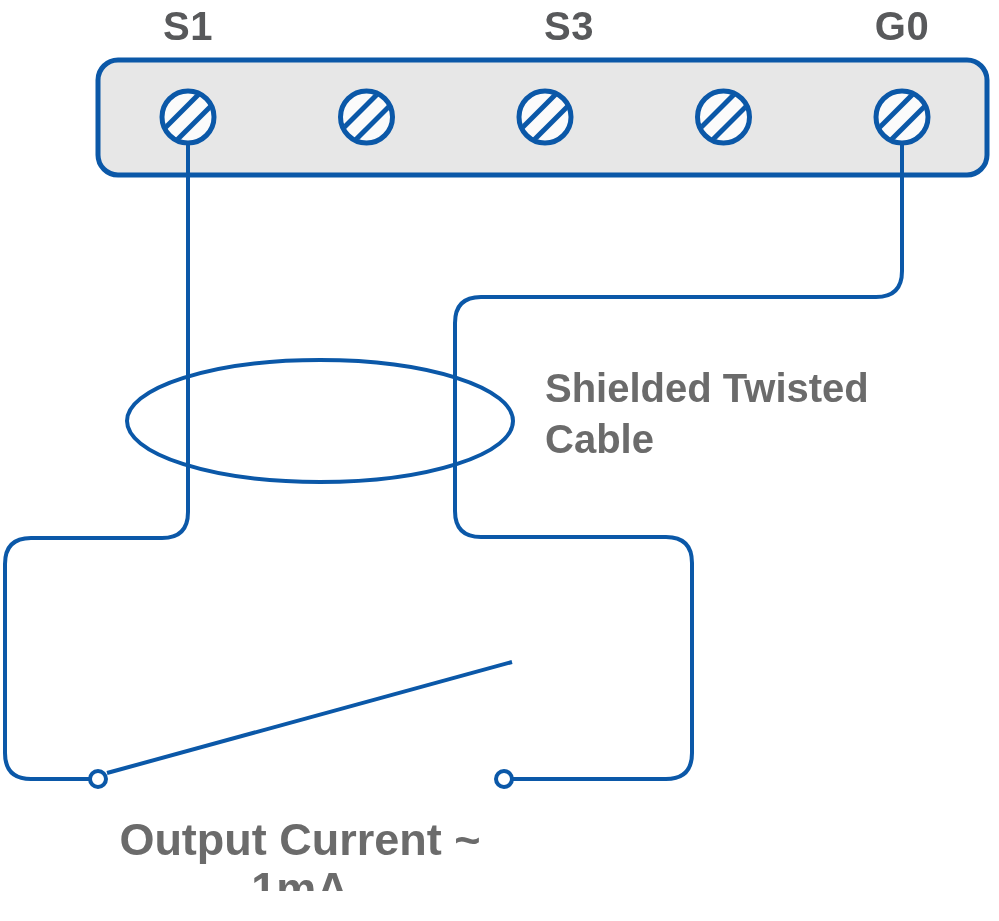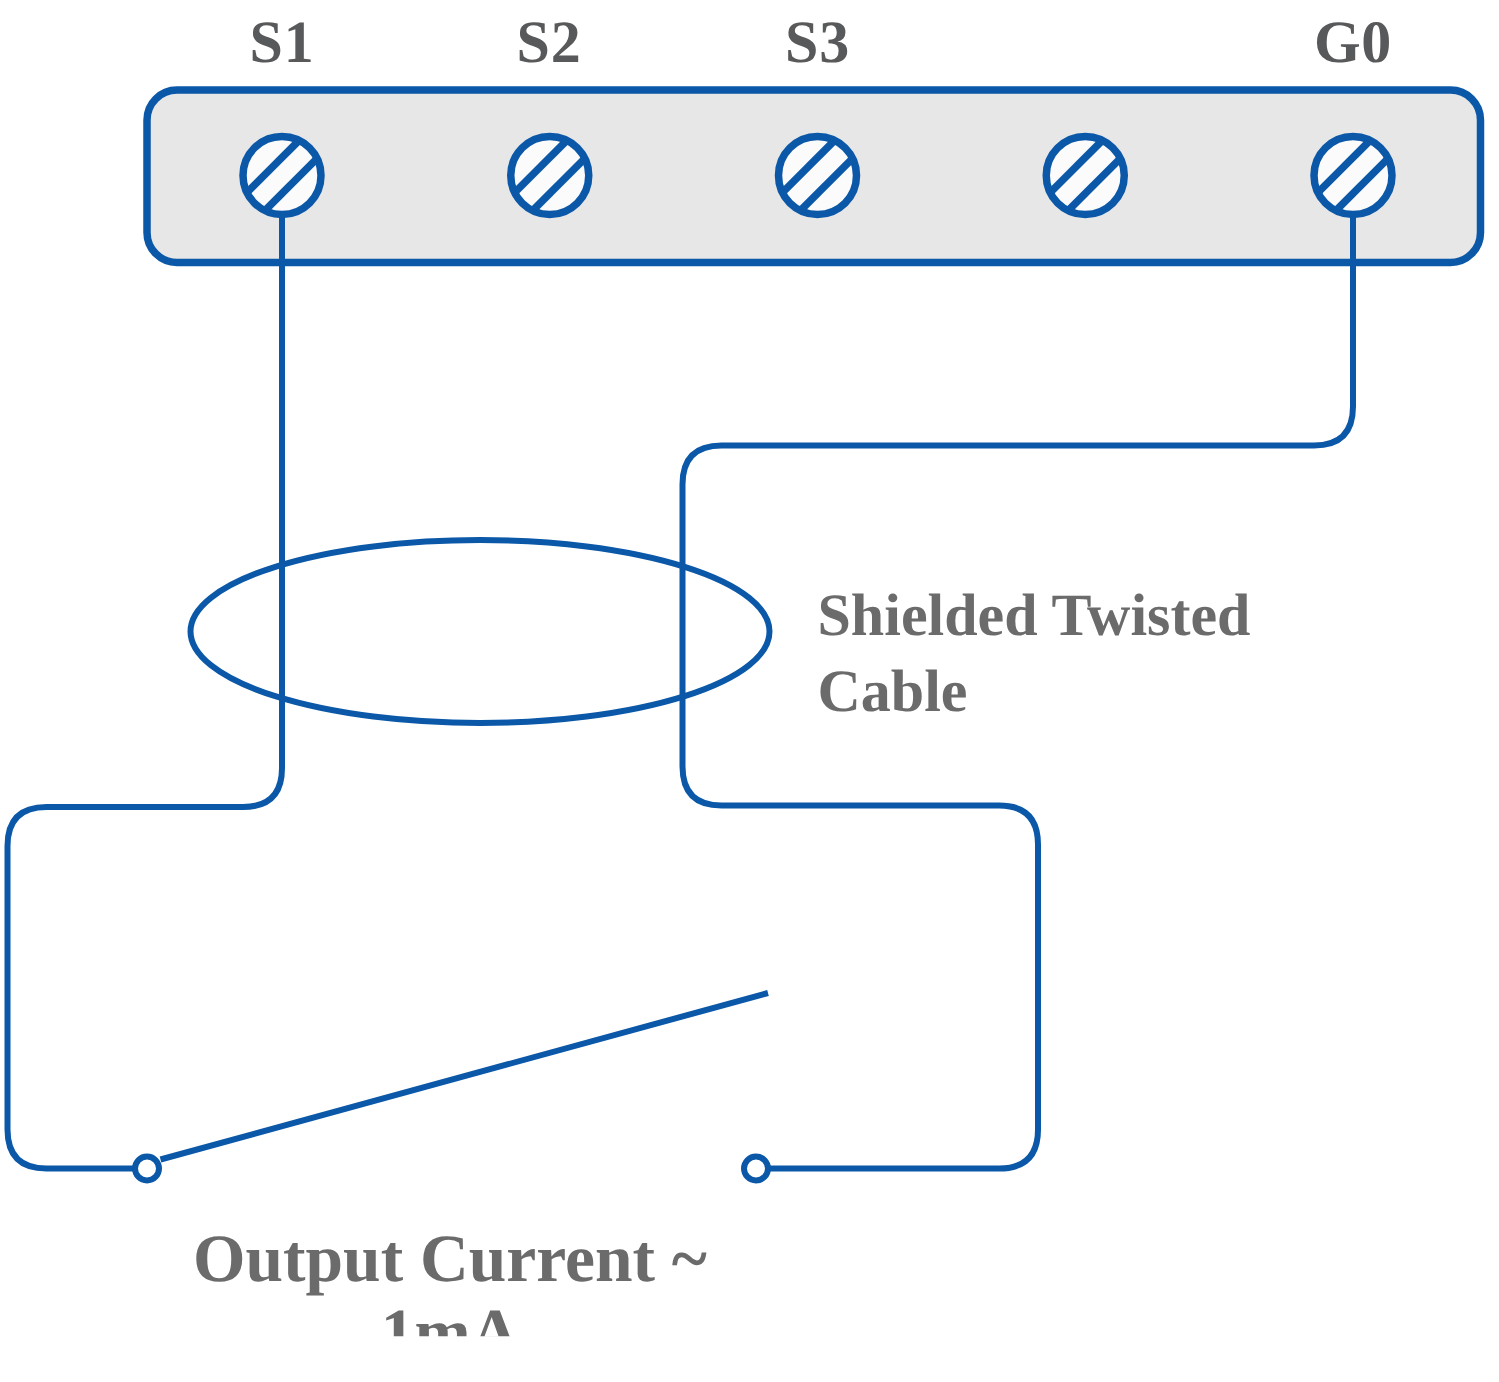--- a/index.html
+++ b/index.html
@@ -10,49 +10,48 @@
     --annotation: #6b6b6b;
     --background: #ffffff;
   }
   * { margin: 0; padding: 0; box-sizing: border-box; }
   html, body { background: var(--background); }
   .stage {
     position: relative;
     width: 999px;
     height: 891px;
     background: var(--background);
-    font-family: Liberation Serif, serif;
+    font-family: Liberation Sans, sans-serif;
     overflow: hidden;
   }
   .stage svg { position: absolute; left: 0; top: 0; }
   .terminal-label {
     position: absolute;
     top: 4px;
     width: 130px;
     text-align: center;
     font-size: 40px;
     font-weight: bold;
     color: var(--terminal-label);
     letter-spacing: 0.5px;
   }
   .lbl-0 { left: 123px; }
   .lbl-1 { left: 301px; }
-  .lbl-2 { left: 480px; }
+  .lbl-2 { left: 504px; }
   .lbl-3 { left: 658px; }
   .lbl-4 { left: 837px; }
   .cable-label {
     position: absolute;
     left: 545px;
     top: 363px;
     width: 378px;
     font-size: 40px;
     line-height: 51px;
     font-weight: bold;
     color: var(--annotation);
-    margin-top: 21px;
   }
   .output-label {
     position: absolute;
     left: 115px;
     top: 815px;
     width: 370px;
     text-align: center;
     font-size: 45px;
     line-height: 49px;
     font-weight: bold;
@@ -121,20 +120,19 @@
     <g transform="translate(902,117)">
       <circle class="screw-circle" r="26"></circle>
       <g clip-path="url(#screw-clip)">
         <line class="screw-hatch" x1="-30" y1="18" x2="18" y2="-30"></line>
         <line class="screw-hatch" x1="-18" y1="30" x2="30" y2="-18"></line>
       </g>
     </g>
   </svg>
 
   <div class="terminal-label lbl-0">S1</div>
-  <div class="terminal-label lbl-1">S2</div>
   <div class="terminal-label lbl-2">S3</div>
   <div class="terminal-label lbl-4">G0</div>
 
   <div class="cable-label">Shielded Twisted Cable</div>
   <div class="output-label">Output Current ~ 1mA</div>
 
 </div>
 
 </body></html>

